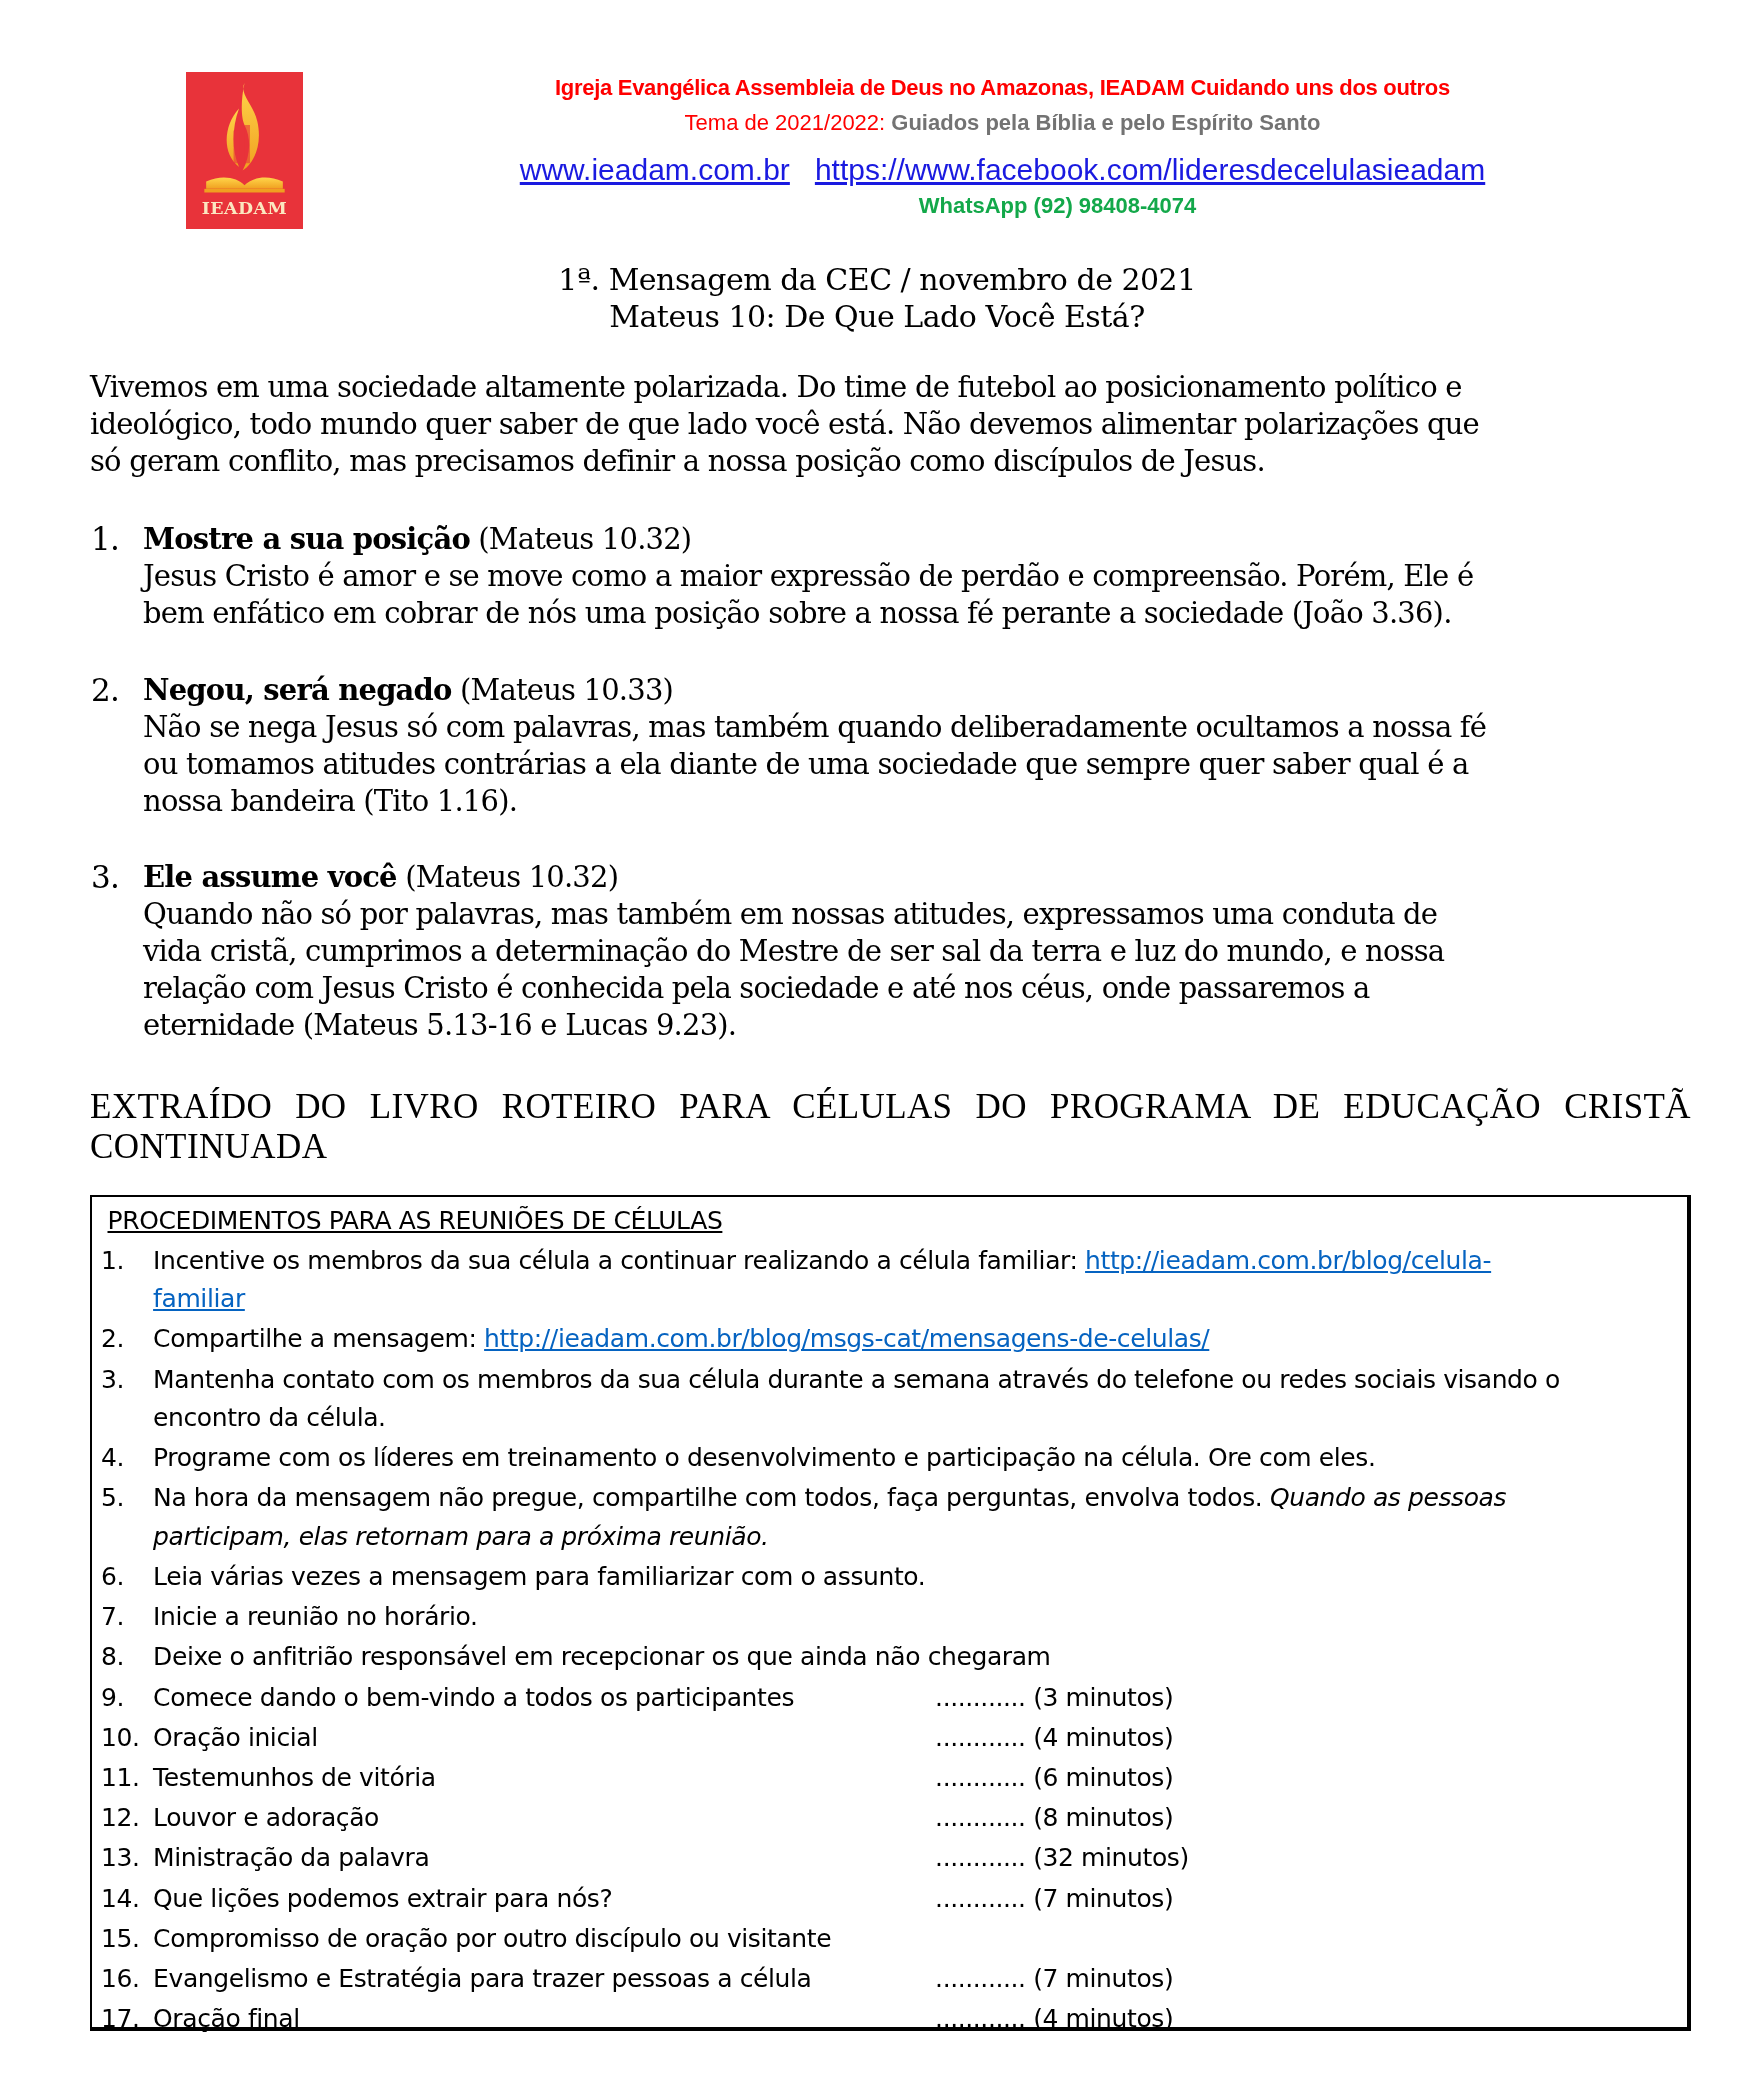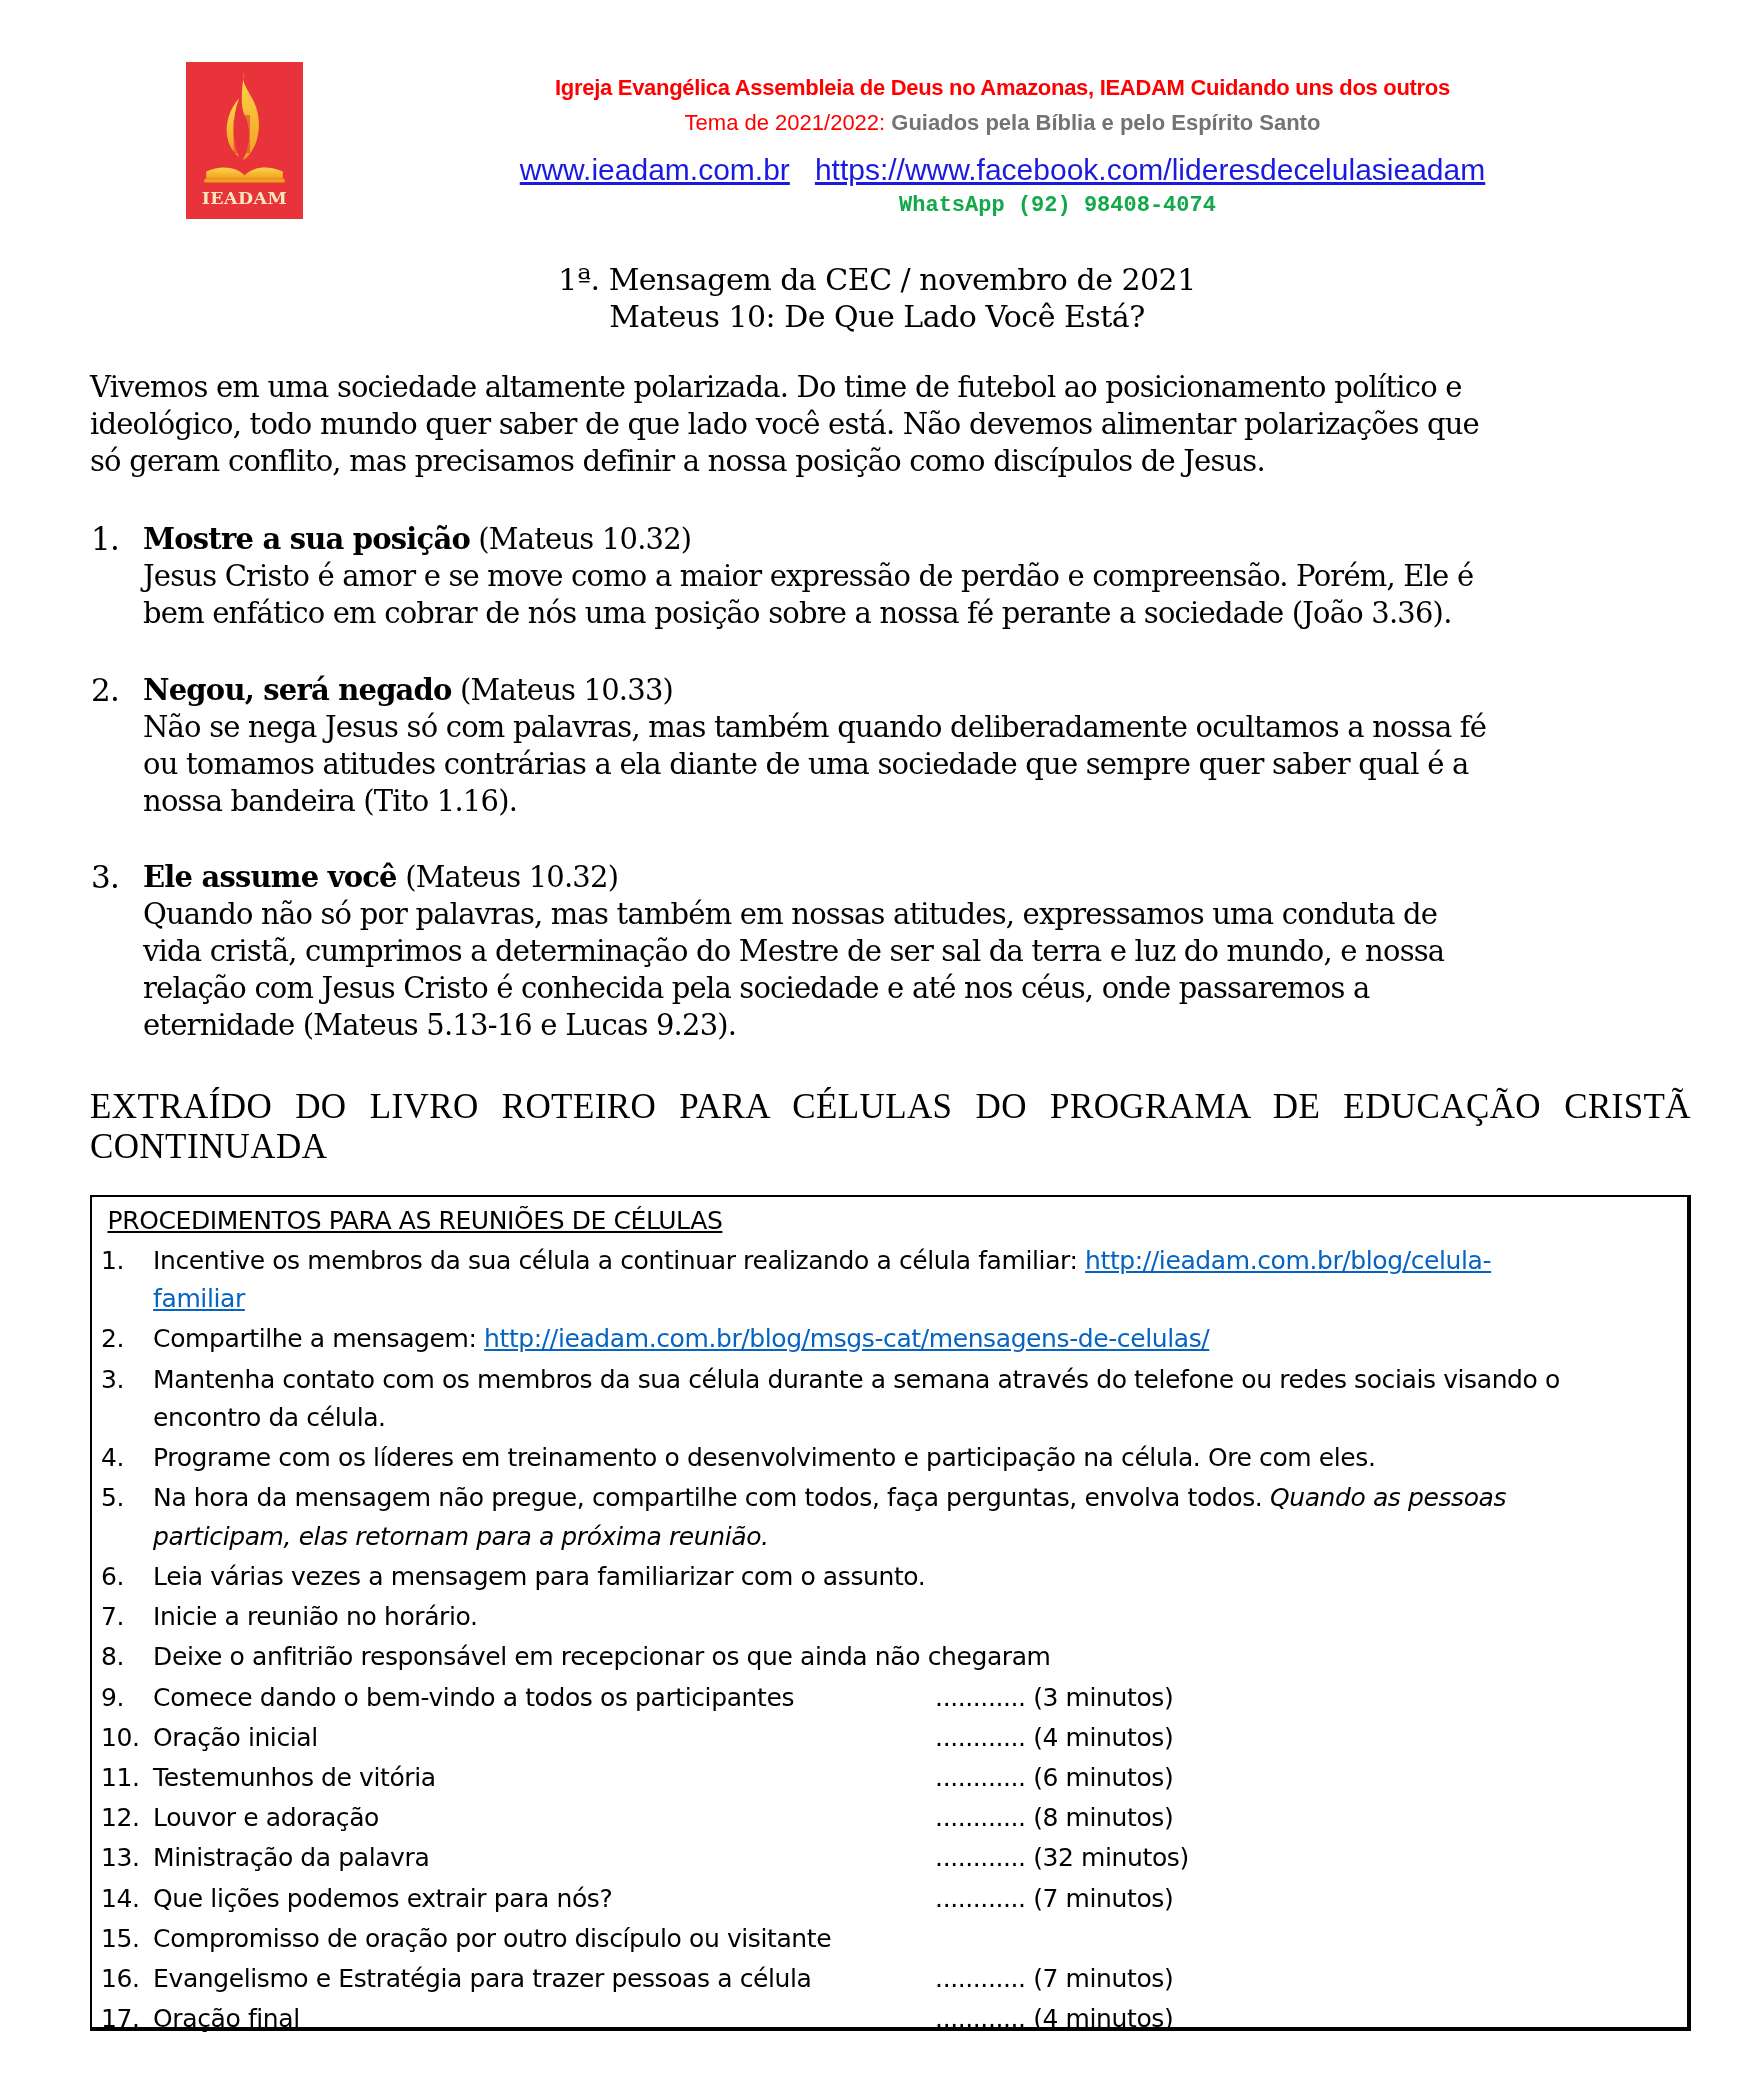--- a/index.html
+++ b/index.html
@@ -1,29 +1,29 @@
 <!DOCTYPE html>
 <html style="font-size:14.6px"><head>
 <meta charset="utf-8">
 <style>
   html, body { margin: 0; padding: 0; background: #ffffff; }
   body { width: 1754px; height: 2092px; position: relative; overflow: hidden; color: #000; }
   .abs { position: absolute; }
-  .logo { left: 186px; top: 62px; width: 117px; height: 157px; background: #e8333a; }
+  .logo { left: 186px; top: 72px; width: 117px; height: 157px; background: #e8333a; }
   .logo svg { position: absolute; left: 0; top: 0; }
   .logo-text { position: absolute; left: 0; width: 117px; top: 126px; text-align: center;
     font-family: "DejaVu Serif", serif; font-weight: bold; font-size: 17.4px; color: #fbe7c0; letter-spacing: 0.5px; }
 
   .hdr { left: 500px; width: 1005px; text-align: center; font-family: "Liberation Sans", sans-serif; white-space: nowrap; margin-top: 9px; }
   .hdr1 { top: 66px; font-size: 22px; font-weight: bold; color: #ff0000; letter-spacing: -0.3px; }
   .hdr2 { top: 101px; font-size: 22px; color: #ff0000; }
   .hdr2 b { color: #737373; }
   .hdr3 { top: 144px; font-size: 30px; }
   .hdr3 a { color: #1a1ae0; text-decoration: underline; }
-  .hdr4 { top: 184px; font-size: 22px; font-weight: bold; color: #13a84a; padding-left: 55px; font-family: Liberation Mono, monospace; }
+  .hdr4 { top: 184px; font-size: 22px; font-weight: bold; color: #13a84a; padding-left: 55px; }
 
   .title { left: 0; width: 1754px; text-align: center; font-family: "DejaVu Serif", serif; font-size: 30px; line-height: 37px; letter-spacing: -0.5px; }
   .serif { font-family: "DejaVu Serif", serif; font-size: 29px; line-height: 37px; letter-spacing: -0.8px; white-space: nowrap; }
   .intro { left: 90px; top: 369px; }
   .item { left: 91px; }
   .item .num { position: absolute; left: 0; top: 0; font-size: 31px; }
   .item .head { position: absolute; left: 52px; top: 0; }
   .item .head b { font-weight: bold; }
   .item .body { position: absolute; left: 52px; top: 37px; }
   .extract { left: 90px; top: 1087px; width: 1601px; font-family: "Liberation Serif", serif; font-size: 35px; line-height: 40px;

